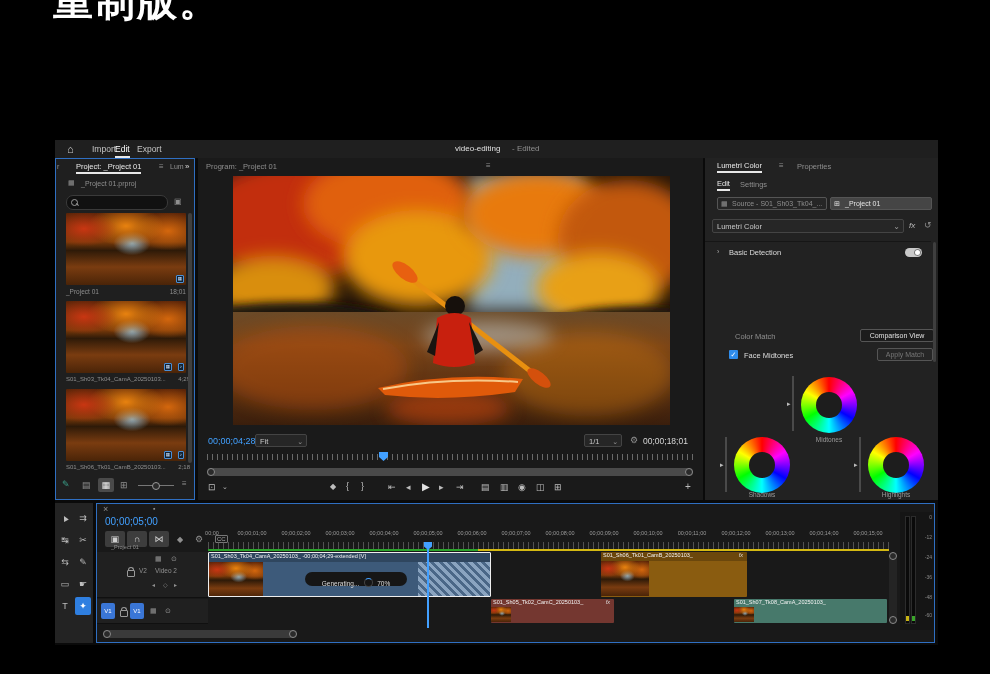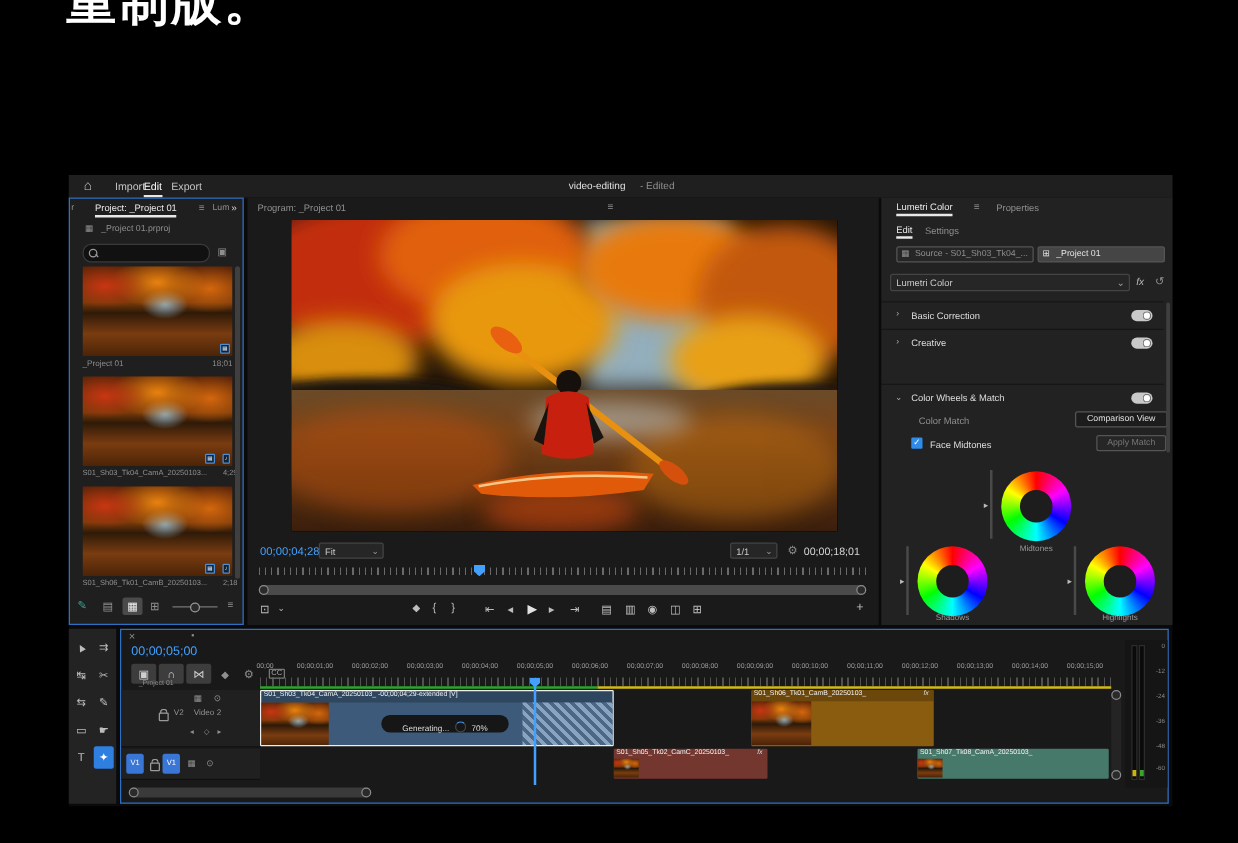--- a/index.html
+++ b/index.html
@@ -240,31 +240,21 @@
 
       <div class="dropdown" style="left:7px;top:61px;width:192px;height:14px">
         <span>Lumetri Color</span>
         <span class="dd-ch" style="font-size:8px">⌄</span>
       </div>
       <span class="abs t" style="left:204px;top:63px;font-style:italic;color:#bbb">fx</span>
       <span class="abs t dim" style="left:219px;top:62px;font-size:9px">↺</span>
 
       <div class="lrow" style="top:83px">
         <span class="abs t" style="left:12px;top:6px;font-size:7px;color:#aaa">›</span>
-        <span class="abs t" style="left:24px;top:6px;font-size:7.5px;color:#ddd">Basic Correction</span>
-        <div class="toggle" style="left:200px;top:6px"></div>
-      </div>
-      <div class="lrow" style="top:105px">
-        <span class="abs t" style="left:12px;top:6px;font-size:7px;color:#aaa">›</span>
-        <span class="abs t" style="left:24px;top:6px;font-size:7.5px;color:#ddd">Creative</span>
-        <div class="toggle" style="left:200px;top:6px"></div>
-      </div>
-      <div class="lrow" style="top:149px">
-        <span class="abs t" style="left:11px;top:6px;font-size:7px;color:#aaa">⌄</span>
-        <span class="abs t" style="left:24px;top:6px;font-size:7.5px;color:#ddd">Color Wheels &amp; Match</span>
+        <span class="abs t" style="left:24px;top:6px;font-size:7.5px;color:#ddd">Basic Detection</span>
         <div class="toggle" style="left:200px;top:6px"></div>
       </div>
 
       <span class="abs t dim" style="left:30px;top:174px;font-size:7.5px">Color Match</span>
       <div class="lbtn" style="left:155px;top:171px;width:74px;background:#1c1c1c;color:#e0e0e0">
         <span>Comparison View</span>
       </div>
 
       <div class="checkbox" style="left:24px;top:192px">✓</div>
       <span class="abs t" style="left:39px;top:193px;font-size:7.5px;color:#ddd">Face Midtones</span>

